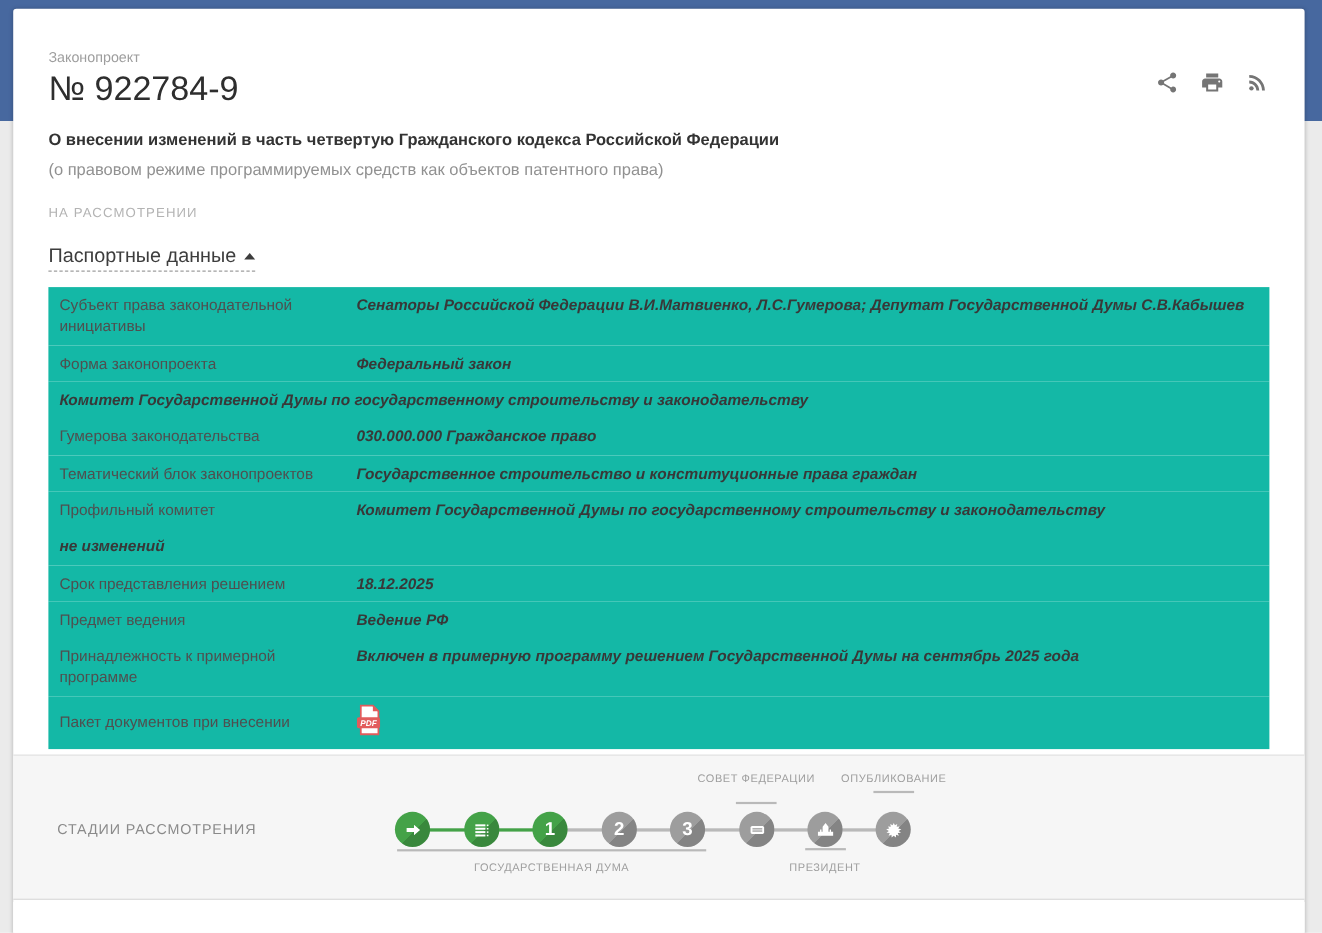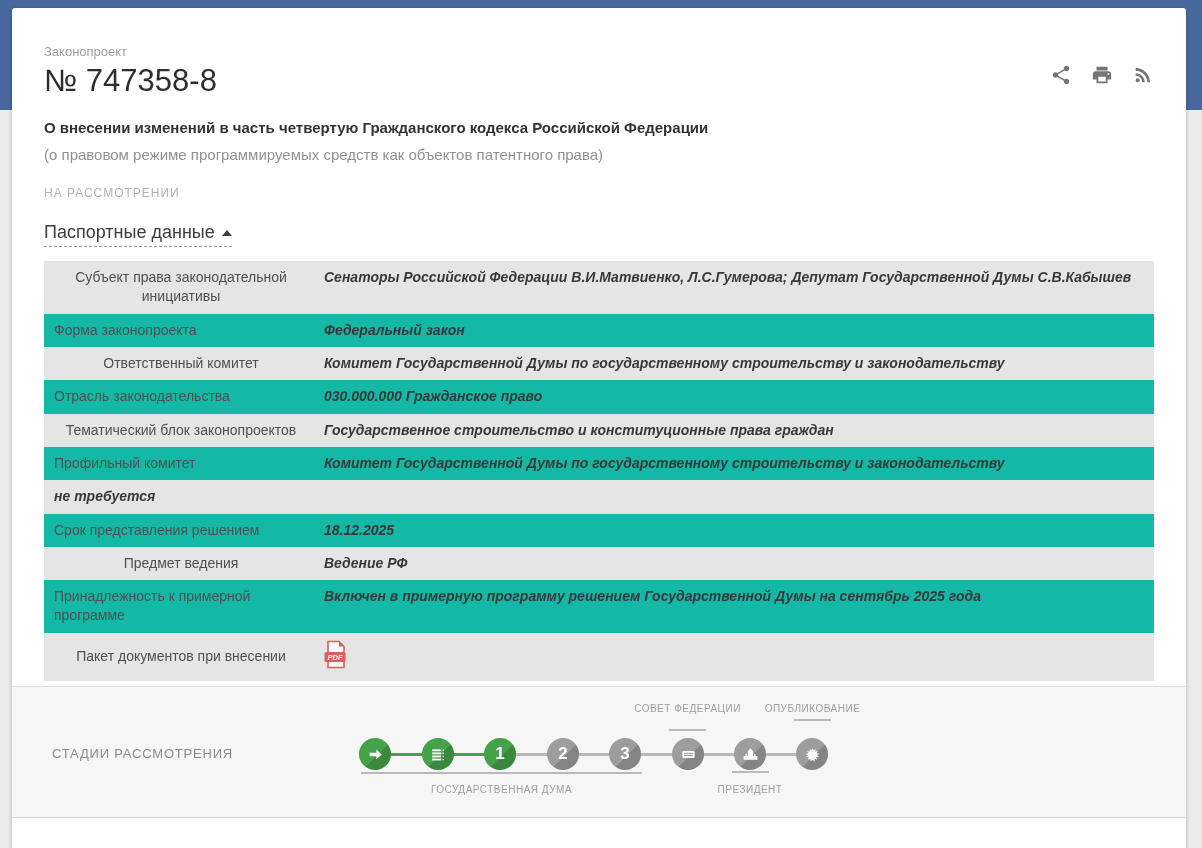--- a/index.html
+++ b/index.html
@@ -31,21 +31,21 @@
     border-bottom:1px dashed #9e9e9e; padding-bottom:3px; cursor:pointer;
   }
   .caret-up {
     display:inline-block; margin-left:7px; margin-bottom:2px;
     width:0; height:0; border-left:5px solid transparent;
     border-right:5px solid transparent; border-bottom:6px solid #3d3d3d;
   }
 
   .passport-table { margin-top:14px; width:1110px; font-size:14px; }
   .p-row { display:flex; padding:7px 10px; background:#14b8a6; }
-  .p-row.odd { background:#e5e5e5;text-align:center; }
+  .p-row.odd { background:#14b8a6; }
   .p-label { width:270px; flex:0 0 270px; color:#4f4f4f; line-height:1.38; padding-right:16px; }
   .p-value { color:#383838; font-weight:bold; line-height:1.38;font-style:italic; }
   .p-row.docs { min-height:46px; align-items:center; }
 
   .pdf-link { display:inline-block; width:24px; height:16px; cursor:pointer; }
 
   .stages {
     position:absolute; top:678px; left:0; width:1174px; height:132px;
     background:#f6f6f6; border-top:1px solid #e2e2e2; border-bottom:1px solid #d8d8d8;
   }
@@ -95,54 +95,53 @@
     <div class="icon-btn">
       <svg viewBox="0 0 24 24">
           <circle cx="6.18" cy="17.82" r="2.18"></circle>
           <path d="M4 4.44v2.83c7.03 0 12.73 5.7 12.73 12.73h2.83c0-8.59-6.97-15.56-15.56-15.56zm0 5.66v2.83c3.9 0 7.07 3.17 7.07 7.07h2.83c0-5.47-4.43-9.9-9.9-9.9z"></path>
         </svg>
     </div>
   </div>
 
   <div class="card-inner">
     <div class="doc-type">Законопроект</div>
-    <div class="doc-number">№ 747358-8</div>
+    <div class="doc-number">№ 922784-9</div>
     <div class="doc-title">О внесении изменений в часть четвертую Гражданского кодекса Российской Федерации</div>
     <div class="doc-subtitle">(о правовом режиме программируемых средств как объектов патентного права)</div>
     <div class="status-label">НА РАССМОТРЕНИИ</div>
 
     <div class="section-toggle"><span>Паспортные данные</span><span class="caret-up"></span></div>
 
     <div class="passport-table">
       <div class="p-row odd">
         <div class="p-label">Субъект права законодательной инициативы</div>
         <div class="p-value">Сенаторы Российской Федерации В.И.Матвиенко, Л.С.Гумерова; Депутат Государственной Думы С.В.Кабышев</div>
       </div>
       <div class="p-row">
         <div class="p-label">Форма законопроекта</div>
         <div class="p-value">Федеральный закон</div>
       </div>
       <div class="p-row odd">
-        <div class="p-label">Ответственный комитет</div>
         <div class="p-value">Комитет Государственной Думы по государственному строительству и законодательству</div>
       </div>
       <div class="p-row">
-        <div class="p-label">Отрасль законодательства</div>
+        <div class="p-label">Гумерова законодательства</div>
         <div class="p-value">030.000.000 Гражданское право</div>
       </div>
       <div class="p-row odd">
         <div class="p-label">Тематический блок законопроектов</div>
         <div class="p-value">Государственное строительство и конституционные права граждан</div>
       </div>
       <div class="p-row">
         <div class="p-label">Профильный комитет</div>
         <div class="p-value">Комитет Государственной Думы по государственному строительству и законодательству</div>
       </div>
       <div class="p-row odd">
-        <div class="p-value">не требуется</div>
+        <div class="p-value">не изменений</div>
       </div>
       <div class="p-row">
         <div class="p-label">Срок представления решением</div>
         <div class="p-value">18.12.2025</div>
       </div>
       <div class="p-row odd">
         <div class="p-label">Предмет ведения</div>
         <div class="p-value">Ведение РФ</div>
       </div>
       <div class="p-row">

